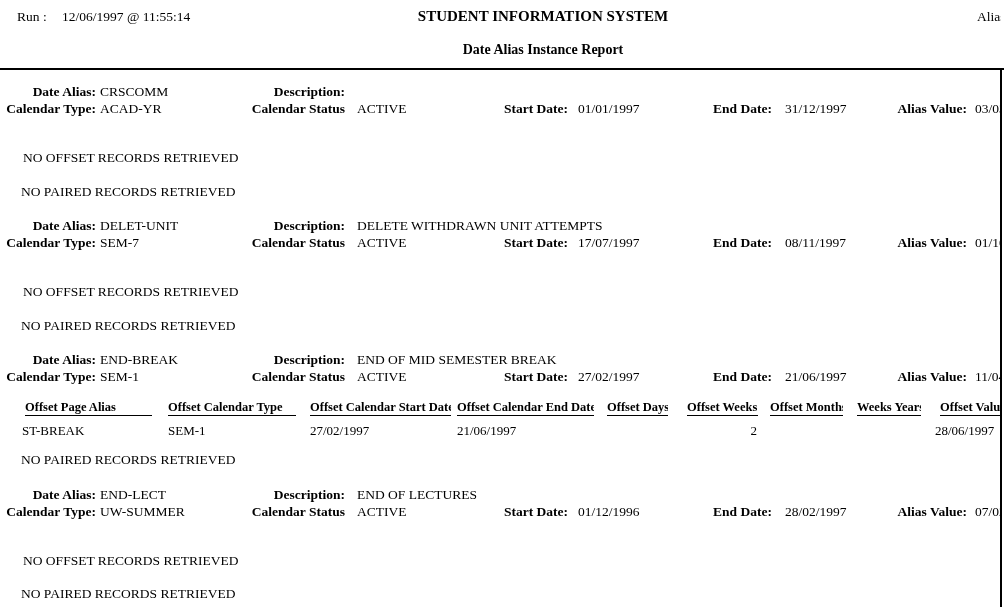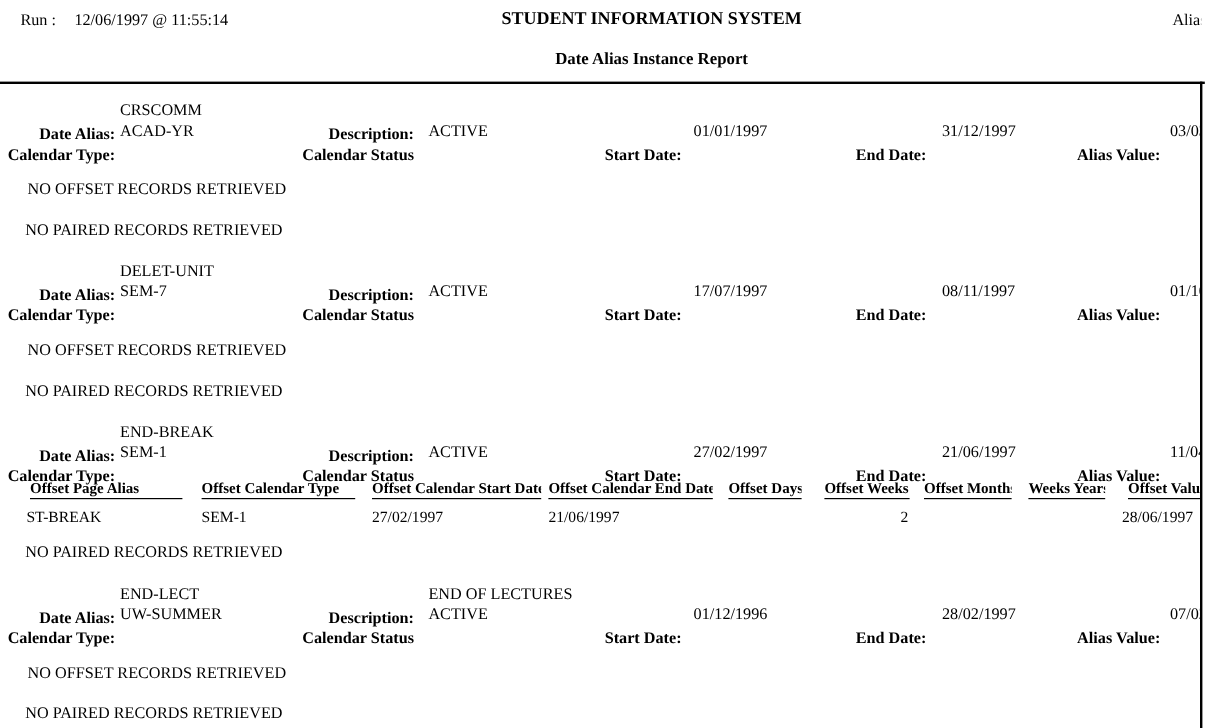--- a/index.html
+++ b/index.html
@@ -3,21 +3,21 @@
 <meta charset="utf-8">
 <style>
   html,body{margin:0;padding:0;background:#ffffff;}
   body{
     width:1004px;height:607px;position:relative;overflow:hidden;
     font-family:"Liberation Serif","DejaVu Serif",serif;
     color:#000;font-size:13.5px;
   }
   #clip{position:absolute;left:0;top:0;width:1001px;height:607px;overflow:hidden;}
   .abs{position:absolute;white-space:nowrap;}
-  .lr{position:absolute;text-align:right;font-weight:bold;white-space:nowrap;margin-top:20px;}
+  .lr{position:absolute;text-align:right;font-weight:bold;white-space:nowrap;}
   .v{position:absolute;white-space:nowrap;}
   .msg{position:absolute;white-space:nowrap;}
   .center{position:absolute;left:0;width:1086px;text-align:center;font-weight:bold;}
   .title{font-size:15px;top:8px;}
   .subtitle{font-size:14px;top:42px;}
   .hrule{position:absolute;left:0;top:68px;width:1004px;height:2px;background:#000;}
   .vrule{position:absolute;left:1000px;top:68px;width:2px;height:539px;background:#000;}
   .rec{position:absolute;left:0;width:1001px;height:40px;}
   .th{position:absolute;top:400px;font-weight:bold;font-size:12.5px;white-space:nowrap;
       height:15px;border-bottom:1.5px solid #000;overflow:hidden;}
@@ -49,38 +49,40 @@
     <span class="lr" style="left:850px;width:117px;top:17px">Alias Value:</span>
     <span class="v" style="left:975px;top:17px">03/03</span>
   </div>
   <div class="msg" style="left:23px;top:150px">NO OFFSET RECORDS RETRIEVED</div>
   <div class="msg" style="left:21px;top:184px">NO PAIRED RECORDS RETRIEVED</div>
 
   <div class="rec" style="top:218px">
     <span class="lr" style="left:0;width:96px;top:0">Date Alias:</span>
     <span class="v" style="left:100px;top:0">DELET-UNIT</span>
     <span class="lr" style="left:150px;width:195px;top:0">Description:</span>
+    <span class="v" style="left:357px;top:0">DELETE WITHDRAWN UNIT ATTEMPTS</span>
     <span class="lr" style="left:0;width:96px;top:17px">Calendar Type:</span>
     <span class="v" style="left:100px;top:17px">SEM-7</span>
     <span class="lr" style="left:150px;width:195px;top:17px">Calendar Status</span>
     <span class="v" style="left:357px;top:17px">ACTIVE</span>
     <span class="lr" style="left:460px;width:108px;top:17px">Start Date:</span>
     <span class="v" style="left:578px;top:17px">17/07/1997</span>
     <span class="lr" style="left:660px;width:112px;top:17px">End Date:</span>
     <span class="v" style="left:785px;top:17px">08/11/1997</span>
     <span class="lr" style="left:850px;width:117px;top:17px">Alias Value:</span>
     <span class="v" style="left:975px;top:17px">01/10</span>
   </div>
   <div class="msg" style="left:23px;top:284px">NO OFFSET RECORDS RETRIEVED</div>
   <div class="msg" style="left:21px;top:318px">NO PAIRED RECORDS RETRIEVED</div>
 
   <div class="rec" style="top:352px">
     <span class="lr" style="left:0;width:96px;top:0">Date Alias:</span>
     <span class="v" style="left:100px;top:0">END-BREAK</span>
     <span class="lr" style="left:150px;width:195px;top:0">Description:</span>
+    <span class="v" style="left:357px;top:0">END OF MID SEMESTER BREAK</span>
     <span class="lr" style="left:0;width:96px;top:17px">Calendar Type:</span>
     <span class="v" style="left:100px;top:17px">SEM-1</span>
     <span class="lr" style="left:150px;width:195px;top:17px">Calendar Status</span>
     <span class="v" style="left:357px;top:17px">ACTIVE</span>
     <span class="lr" style="left:460px;width:108px;top:17px">Start Date:</span>
     <span class="v" style="left:578px;top:17px">27/02/1997</span>
     <span class="lr" style="left:660px;width:112px;top:17px">End Date:</span>
     <span class="v" style="left:785px;top:17px">21/06/1997</span>
     <span class="lr" style="left:850px;width:117px;top:17px">Alias Value:</span>
     <span class="v" style="left:975px;top:17px">11/04</span>

